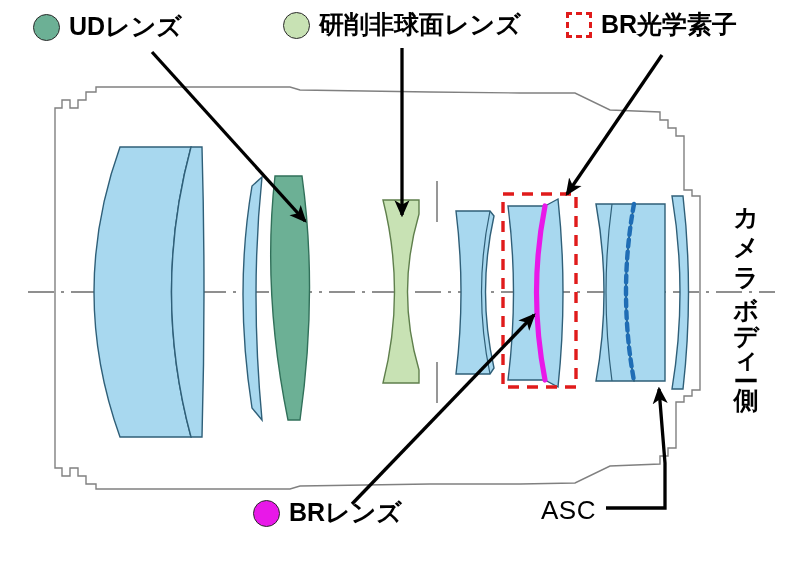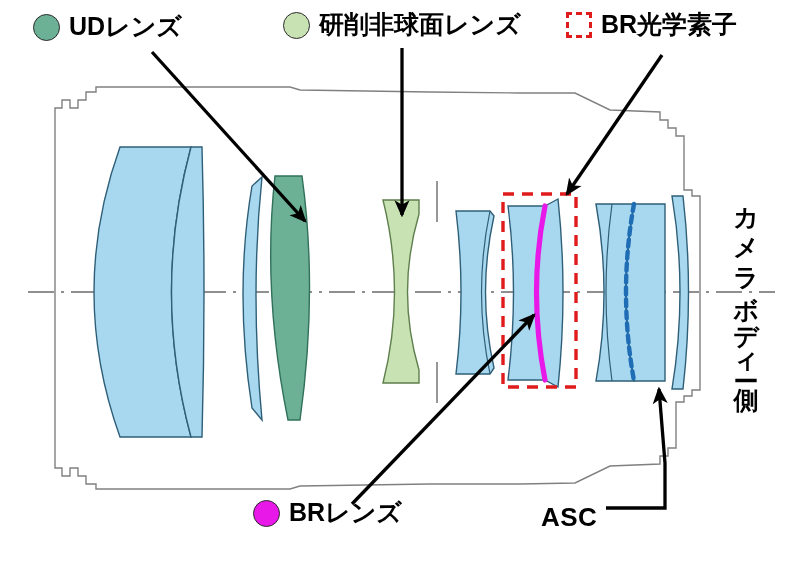--- a/index.html
+++ b/index.html
@@ -23,21 +23,21 @@
     width:26px;height:26px;box-sizing:border-box;flex:0 0 auto;
     border:3px dashed #e01b1b;
   }
   #legend-ud{left:33px;top:14px;}
   #legend-aspherical{left:283px;top:12px;}
   #legend-br-lens{left:566px;top:12px;}
   #legend-br-element{left:253px;top:500px;}
 
   #label-asc{
     position:absolute;left:541px;top:495px;
-    font-size:26px;font-weight:bold;color:#000;letter-spacing:.5px;margin-top:7px;
+    font-size:26px;font-weight:normal;color:#000;letter-spacing:.5px;
   }
   #label-camera-side{
     position:absolute;left:733px;top:190px;
     font-size:25px;font-weight:bold;color:#000;
     writing-mode:vertical-rl;text-orientation:upright;
     line-height:1.02;letter-spacing:1px;
   }
 </style>
 </head>
 <body>

